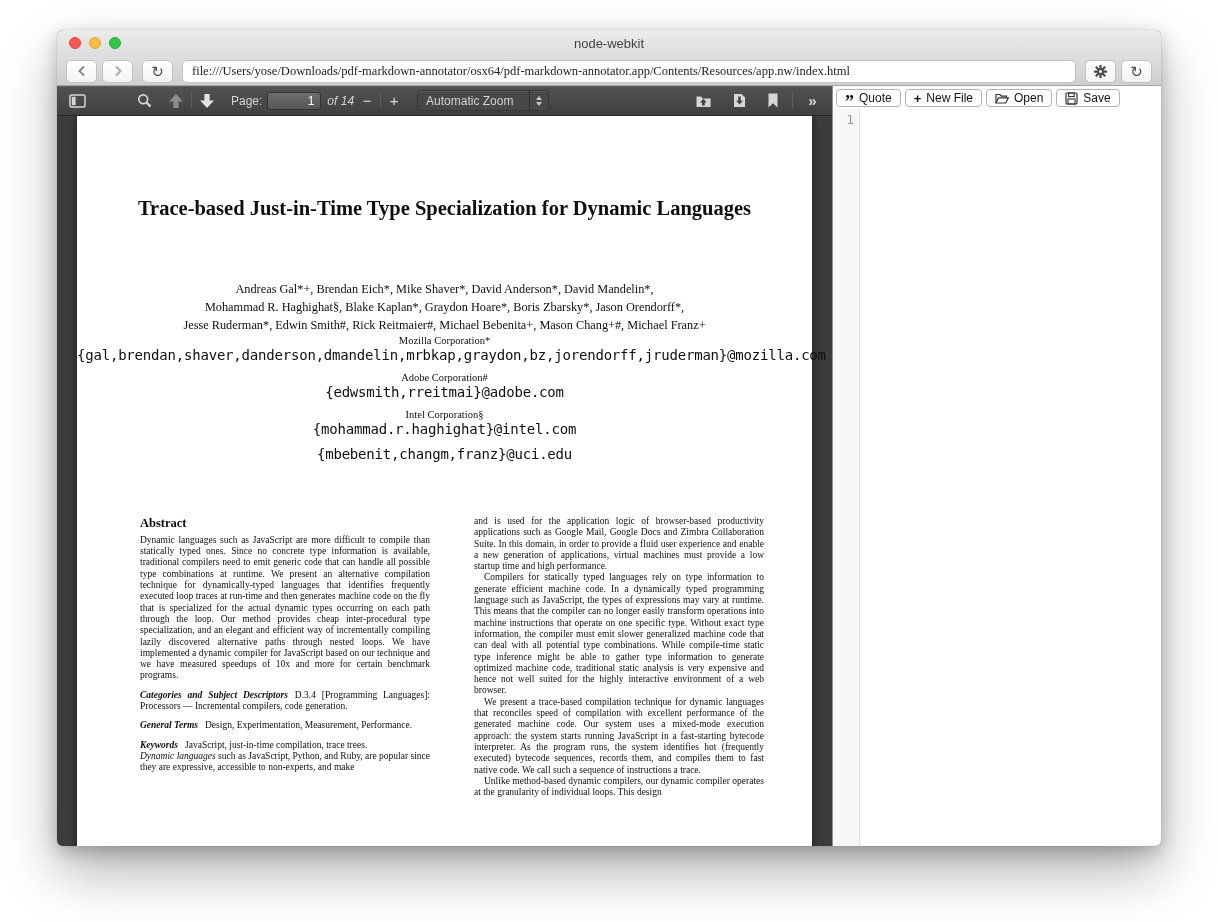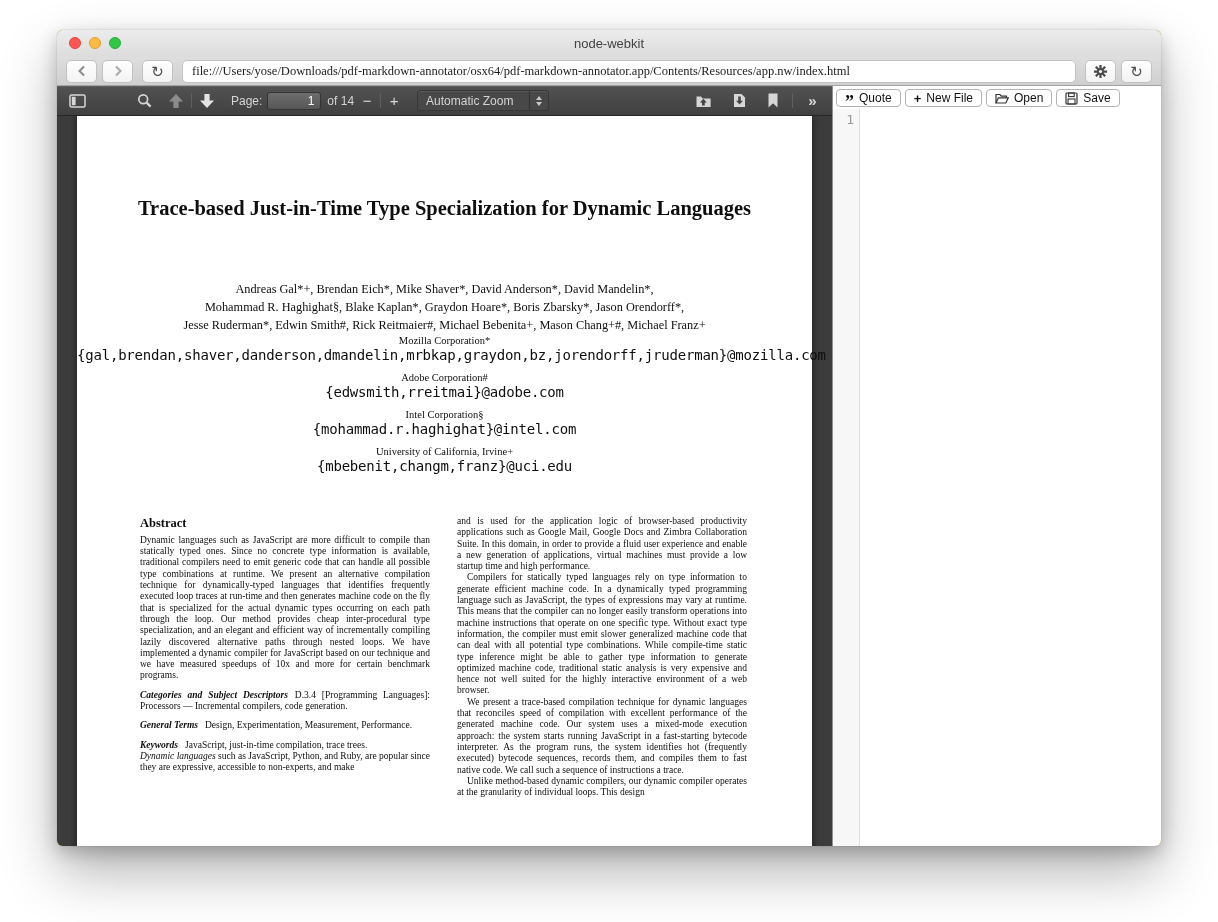--- a/index.html
+++ b/index.html
@@ -40,21 +40,21 @@
   .pdf-toolbar{ height:30px; flex:0 0 auto; background:linear-gradient(#525252,#404040);
     border-bottom:1px solid #252525; box-shadow:inset 0 1px 0 rgba(255,255,255,.08);
     display:flex; align-items:center; padding:0 7px; color:#d4d4d4; font-size:12px; }
   .tb-btn{ width:26px; height:24px; display:flex; align-items:center; justify-content:center;
     border-radius:2px; cursor:pointer; }
   .tb-sep{ width:1px; height:15px; background:#282828; border-right:1px solid #5f5f5f; margin:0 2px; }
   .page-label{ margin-left:11px; margin-right:5px; }
   .page-input{ width:54px; height:18px; background:linear-gradient(#6e6e6e,#565656);
     border:1px solid #343434; border-radius:3px; color:#fff; font-size:12px; text-align:right;
     padding:0 6px; outline:none; font-family:"Liberation Sans",sans-serif; }
-  .of-label{ margin:0 2px 0 6px; }
+  .of-label{ margin:0 2px 0 6px;font-style:italic; }
   .zoom-btn{ width:22px; height:24px; display:flex; align-items:center; justify-content:center;
     font-size:15px; color:#dadada; cursor:pointer; }
   .zoom-select{ margin-left:12px; width:132px; height:21px; background:#484848;
     border:1px solid #373737; box-shadow:inset 0 1px 0 rgba(255,255,255,.09); border-radius:3px;
     display:flex; align-items:center; padding:0 0 0 8px; cursor:pointer; }
   .dd-arrows{ margin-left:auto; height:100%; display:flex; flex-direction:column; justify-content:center;
     gap:2px; border-left:1px solid #333; padding:0 6px 0 6px; align-items:center; }
   .tri-up{ width:0; height:0; border-left:3.5px solid transparent; border-right:3.5px solid transparent; border-bottom:4px solid #c9c9c9; }
   .tri-dn{ width:0; height:0; border-left:3.5px solid transparent; border-right:3.5px solid transparent; border-top:4px solid #c9c9c9; }
   .tb-spacer{ flex:1; }
@@ -66,21 +66,21 @@
 
   
   .pdf-title{ position:absolute; top:79px; left:58px; right:58px; text-align:center;
     font-size:20.5px; font-weight:bold; line-height:1.32; }
   .pdf-authors{ position:absolute; top:164px; left:14px; right:14px; text-align:center;
     font-size:12.3px; line-height:1.48; }
   .pdf-affils{ position:absolute; top:219px; left:0; right:0; text-align:center; }
   .affil{ margin-bottom:9px; }
   .affil .org{ font-size:10.5px; }
   .affil .email{ font-size:14px; font-family:"DejaVu Sans Mono",monospace; margin-top:1px; letter-spacing:-0.2px; }
-  .columns{ position:absolute; top:400px; left:63px; display:flex; gap:27px; }
+  .columns{ position:absolute; top:400px; left:63px; display:flex; gap:44px; }
   .col{ width:290px; font-size:9.5px; line-height:1.19; text-align:justify; }
   .col p{ margin:0; }
   .col p.ind{ text-indent:10px; }
   .abs-head{ font-size:12.5px; font-weight:bold; margin-bottom:4px; }
   .lead-para{ margin-top:8px !important; }
   .lead{ font-weight:bold; font-style:italic; margin-right:7px; }
   .intro-head{ font-size:13px; font-weight:bold; margin:10px 0 5px 0; }
   .intro-lead{ font-style:italic; }
 
   
@@ -222,21 +222,20 @@
             </div>
             <div class="affil">
               <div class="org">Adobe Corporation#</div>
               <div class="email">{edwsmith,rreitmai}@adobe.com</div>
             </div>
             <div class="affil">
               <div class="org">Intel Corporation§</div>
               <div class="email">{mohammad.r.haghighat}@intel.com</div>
             </div>
             <div class="affil">
-              <div class="org">University of California, Irvine+</div>
               <div class="email">{mbebenit,changm,franz}@uci.edu</div>
             </div>
           </div>
 
           <div class="columns">
             <div class="col">
               <div class="abs-head">Abstract</div>
               <p>Dynamic languages such as JavaScript are more difficult to compile than statically typed ones. Since no concrete type information is available, traditional compilers need to emit generic code that can handle all possible type combinations at runtime. We present an alternative compilation technique for dynamically-typed languages that identifies frequently executed loop traces at run-time and then generates machine code on the fly that is specialized for the actual dynamic types occurring on each path through the loop. Our method provides cheap inter-procedural type specialization, and an elegant and efficient way of incrementally compiling lazily discovered alternative paths through nested loops. We have implemented a dynamic compiler for JavaScript based on our technique and we have measured speedups of 10x and more for certain benchmark programs.</p>
               <p class="lead-para"><span class="lead">Categories and Subject Descriptors</span><span>D.3.4 [Programming Languages]: Processors — Incremental compilers, code generation.</span></p>
               <p class="lead-para"><span class="lead">General Terms</span><span>Design, Experimentation, Measurement, Performance.</span></p>

